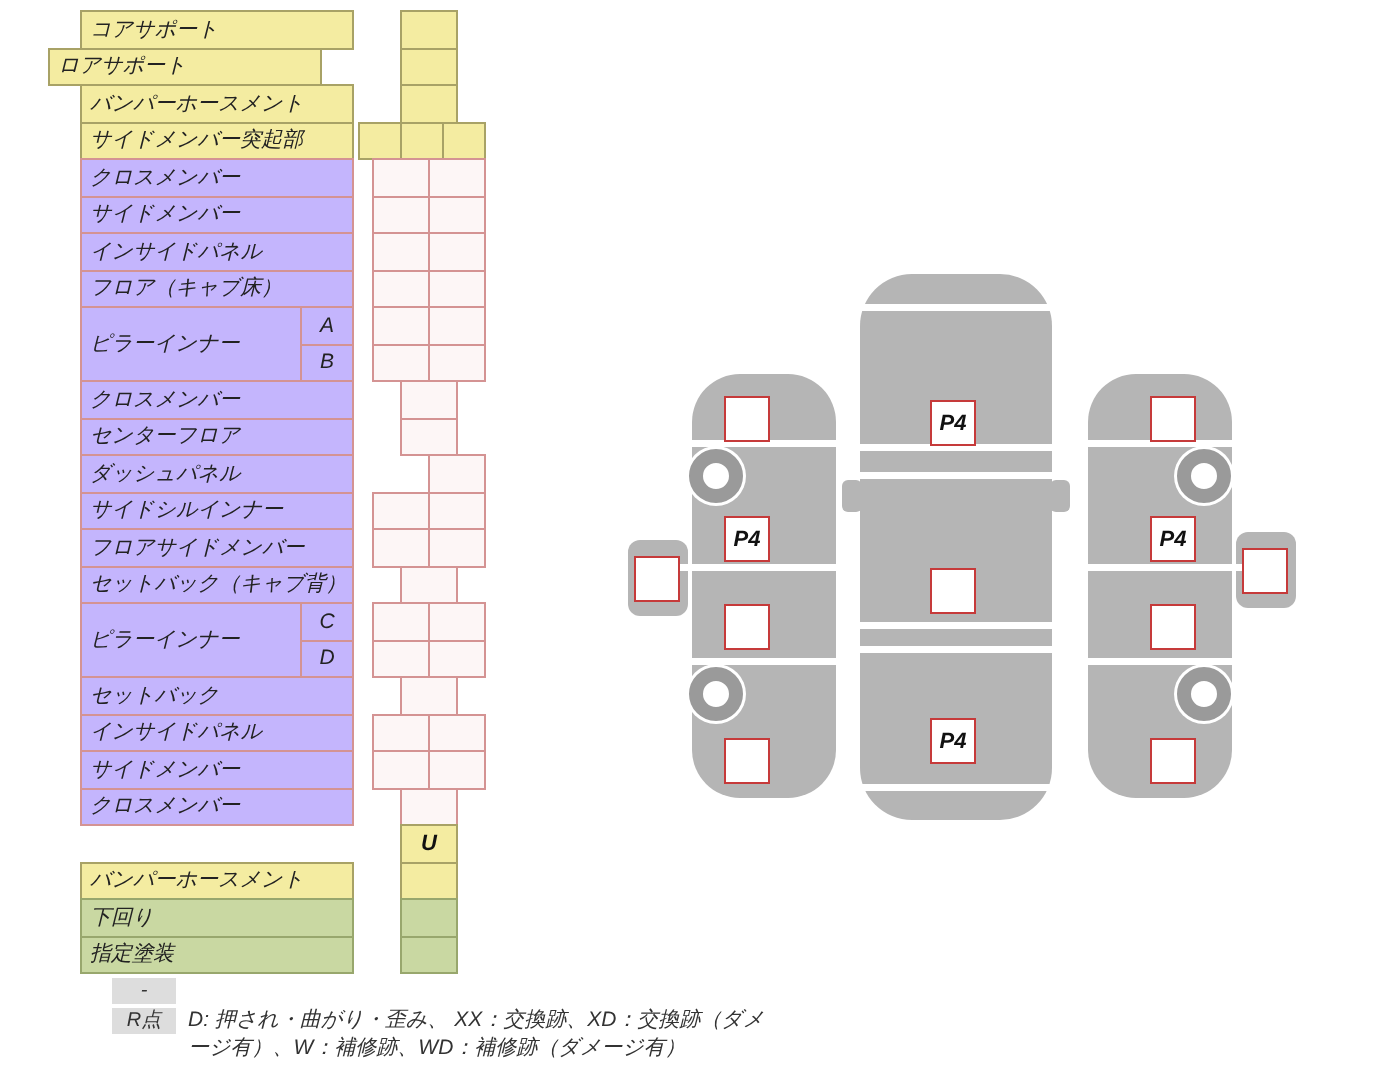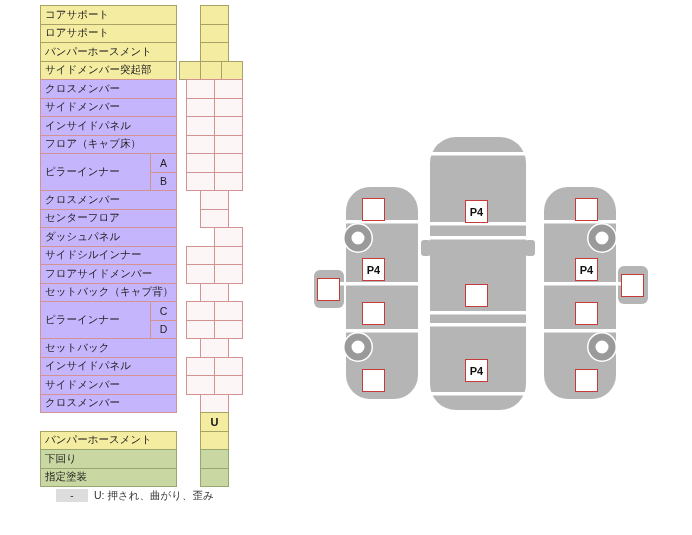--- a/index.html
+++ b/index.html
@@ -1,17 +1,17 @@
 <!DOCTYPE html>
 <html><head>
 <meta charset="utf-8">
 <style>
   html,body{margin:0;padding:0;background:#fff;}
   #app{position:relative;width:692px;height:535px;background:#fff;overflow:hidden;
-       font-family:"Liberation Sans",sans-serif;}
+       font-family:"Liberation Sans",sans-serif;font-style:italic;}
   
   .box{position:absolute;box-sizing:border-box;font-size:10.5px;color:#222;
        display:flex;align-items:center;padding-left:4px;white-space:nowrap;overflow:hidden;}
   .box.sub,.box.cell{justify-content:center;padding-left:0;}
   .yellow{background:#f4eca1;border:1px solid #a8a266;}
   .pink{background:#c4b5fd;border:1px solid #d49393;}
   .pink.cell{background:#fdf6f6;}
   .green{background:#c9d8a2;border:1px solid #98a76d;}
   .cell.mark{font-weight:bold;font-size:11px;color:#111;}
   
@@ -75,21 +75,21 @@
       <g>
         <circle cx="602" cy="347" r="15" fill="#ffffff"></circle>
         <circle cx="602" cy="347" r="10" fill="none" stroke="#9a9a9a" stroke-width="7"></circle>
       </g>
     </g>
   </svg>
 
   <div id="table-area">
       <div class="box lbl yellow" style="left: 40px; top: 5px; width: 137px; height: 19.5px;">コアサポート</div>
       <div class="box cell yellow" style="left: 200px; top: 5px; width: 29px; height: 19.5px;"></div>
-      <div class="box lbl yellow" style="left: 40px; top: 23.5px; width: 137px; height: 19.5px;">ロアサポート</div>
+      <div class="box lbl yellow" style="left: 24px; top: 23.5px; width: 137px; height: 19.5px;">ロアサポート</div>
       <div class="box cell yellow" style="left: 200px; top: 23.5px; width: 29px; height: 19.5px;"></div>
       <div class="box lbl yellow" style="left: 40px; top: 42px; width: 137px; height: 19.5px;">バンパーホースメント</div>
       <div class="box cell yellow" style="left: 200px; top: 42px; width: 29px; height: 19.5px;"></div>
       <div class="box lbl yellow" style="left: 40px; top: 60.5px; width: 137px; height: 19.5px;">サイドメンバー突起部</div>
       <div class="box cell yellow" style="left: 179px; top: 60.5px; width: 22px; height: 19.5px;"></div>
       <div class="box cell yellow" style="left: 200px; top: 60.5px; width: 22px; height: 19.5px;"></div>
       <div class="box cell yellow" style="left: 221px; top: 60.5px; width: 22px; height: 19.5px;"></div>
       <div class="box lbl pink" style="left: 40px; top: 79px; width: 137px; height: 19.5px;">クロスメンバー</div>
       <div class="box cell pink" style="left: 186px; top: 79px; width: 29px; height: 19.5px;"></div>
       <div class="box cell pink" style="left: 214px; top: 79px; width: 29px; height: 19.5px;"></div>
@@ -162,17 +162,20 @@
       <div class="marker" style="left: 575px; top: 198px;"></div>
       <div class="marker" style="left: 575px; top: 258px;">P4</div>
       <div class="marker" style="left: 575px; top: 302px;"></div>
       <div class="marker" style="left: 575px; top: 369px;"></div>
       <div class="marker" style="left: 621px; top: 274px;"></div>
     </div>
 
   <div id="legend">
     <div class="legend-row">
       <span class="badge">-</span>
-      <span class="legend-text">U: 押され、曲がり、歪み</span>
+    </div>
+    <div class="legend-row">
+      <span class="badge">R点</span>
+      <span class="legend-text">D: 押され・曲がり・歪み、 XX：交換跡、XD：交換跡（ダメージ有）、W：補修跡、WD：補修跡（ダメージ有）</span>
     </div>
   </div>
 
 </div>
 
 </body></html>

